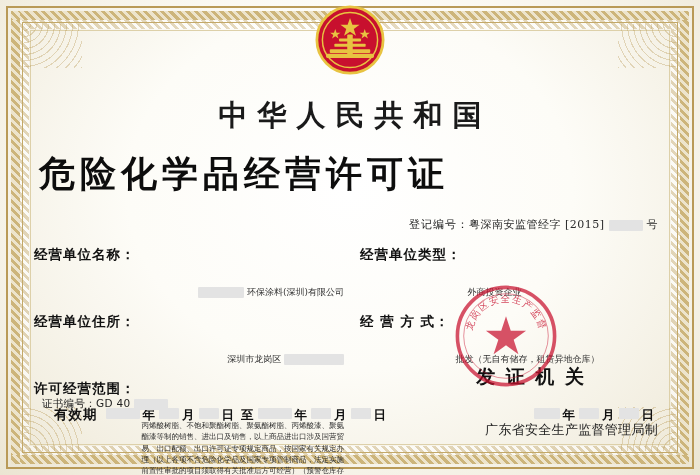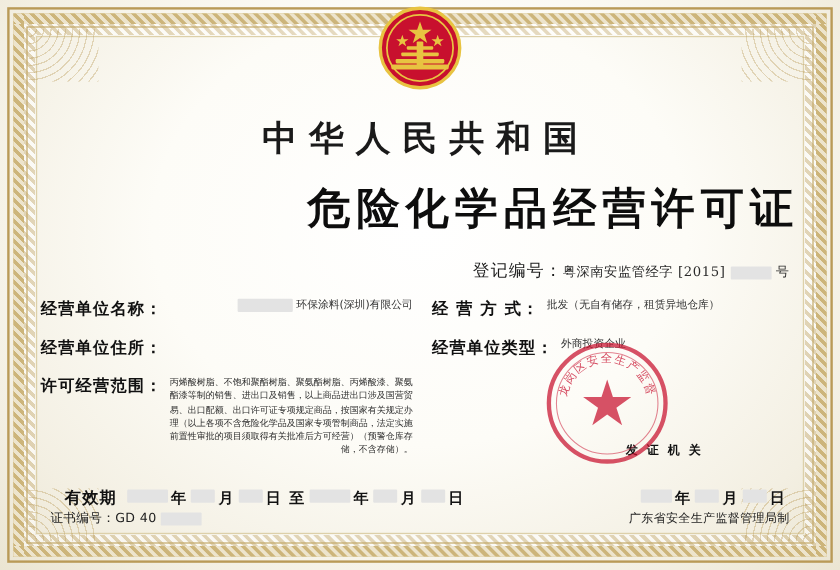--- a/index.html
+++ b/index.html
@@ -104,39 +104,39 @@
     text-align: center;
     font-family: "DejaVu Serif", serif;
     font-size: 29px;
     font-weight: bold;
     letter-spacing: 10px;
     color: #1a1a1a;
     text-indent: 10px;
   }
   .title-main {
     margin-top: 14px;
-    text-align: right;
+    text-align: left;
     font-family: "DejaVu Serif", serif;
     font-size: 36px;
     font-weight: bold;
     letter-spacing: 5px;
     color: #0d0d0d;
     text-indent: 5px;
   }
 
   .reg-row {
     margin-top: 18px;
     display: flex;
     justify-content: flex-end;
     align-items: baseline;
     padding-right: 8px;
   }
   .reg-label {
     font-family: "DejaVu Serif", serif;
-    font-size: 14px;
+    font-size: 11px;
     color: #1a1a1a;
     letter-spacing: 1px;
   }
   .reg-value {
     font-family: "DejaVu Serif", serif;
     font-size: 11px;
     color: #2a2a2a;
     margin-left: 0;
     letter-spacing: 0.5px;
     white-space: nowrap;
@@ -181,41 +181,42 @@
     flex: 0 0 auto;
   }
   .field-value {
     font-family: "DejaVu Sans", sans-serif;
     font-size: 10px;
     color: #333;
     margin-left: 6px;
     line-height: 1.45;
     flex: 1 1 auto;
     word-break: break-all;
+    margin-top: 40px;
   }
   .field-value.tiny {
     font-size: 7.5px;
     line-height: 1.5;
     color: #2e2e2e;
   }
   .field-value.sm {
     font-size: 9px;
   }
 
   
   .issue-row {
     position: absolute;
     right: 8px;
     top: 330px;
     display: flex;
     align-items: baseline;
   }
   .issue-label {
     font-family: "DejaVu Serif", serif;
-    font-size: 10px;
+    font-size: 19px;
     font-weight: bold;
     letter-spacing: 2px;
     color: #111;
   }
   .issue-blank {
     width: 72px;
     border-bottom: 0px;
     height: 14px;
   }
 
@@ -256,22 +257,23 @@
     right: 8px;
     bottom: 2px;
     display: flex;
     justify-content: space-between;
     align-items: flex-start;
     font-family: "DejaVu Sans", sans-serif;
     font-size: 10.5px;
     color: #222;
   }
   .footer .right {
-    font-size: 10px;
+    font-size: 13px;
     letter-spacing: 0.3px;
+    margin-top: 24px;
   }
   .footer .left {
     letter-spacing: 0.3px;
   }
 </style>
 </head>
 <body>
 
 <div class="certificate">
 
@@ -321,40 +323,44 @@
         <div class="field">
           <span class="field-label">经营单位名称：</span>
           <span class="field-value sm">
             <span class="redact w46"></span>
             <span>环保涂料(深圳)有限公司</span>
           </span>
         </div>
 
         <div class="field">
           <span class="field-label">经营单位住所：</span>
+          <span class="field-value sm">
+            <span>深圳市龙岗区</span>
+            <span class="redact w60"></span>
+          </span>
         </div>
 
         <div class="field">
           <span class="field-label">许可经营范围：</span>
           <span class="field-value tiny">丙烯酸树脂、不饱和聚酯树脂、聚氨酯树脂、丙烯酸漆、聚氨酯漆等制的销售、进出口及销售，以上商品进出口涉及国营贸易、出口配额、出口许可证专项规定商品，按国家有关规定办理（以上各项不含危险化学品及国家专项管制商品，法定实施前置性审批的项目须取得有关批准后方可经营）（预警仓库存储，不含存储）。</span>
         </div>
 
       </div>
 
       <div class="col right">
 
 
         <div class="field">
+          <span class="field-label">经营单位类型：</span>
+          <span class="field-value sm">外商投资企业</span>
+        </div>
+
+        <div class="field">
           <span class="field-label">经 营 方 式：</span>
           <span class="field-value sm">批发（无自有储存，租赁异地仓库）</span>
-        </div>
-
-        <div class="field">
-          <span class="field-label">经营单位类型：</span>
-          <span class="field-value sm">外商投资企业</span>
         </div>
 
       </div>
     </div>
 
     <div class="issue-row">
       <span class="issue-label">发 证 机 关</span>
       <span class="issue-blank"></span>
     </div>
 

